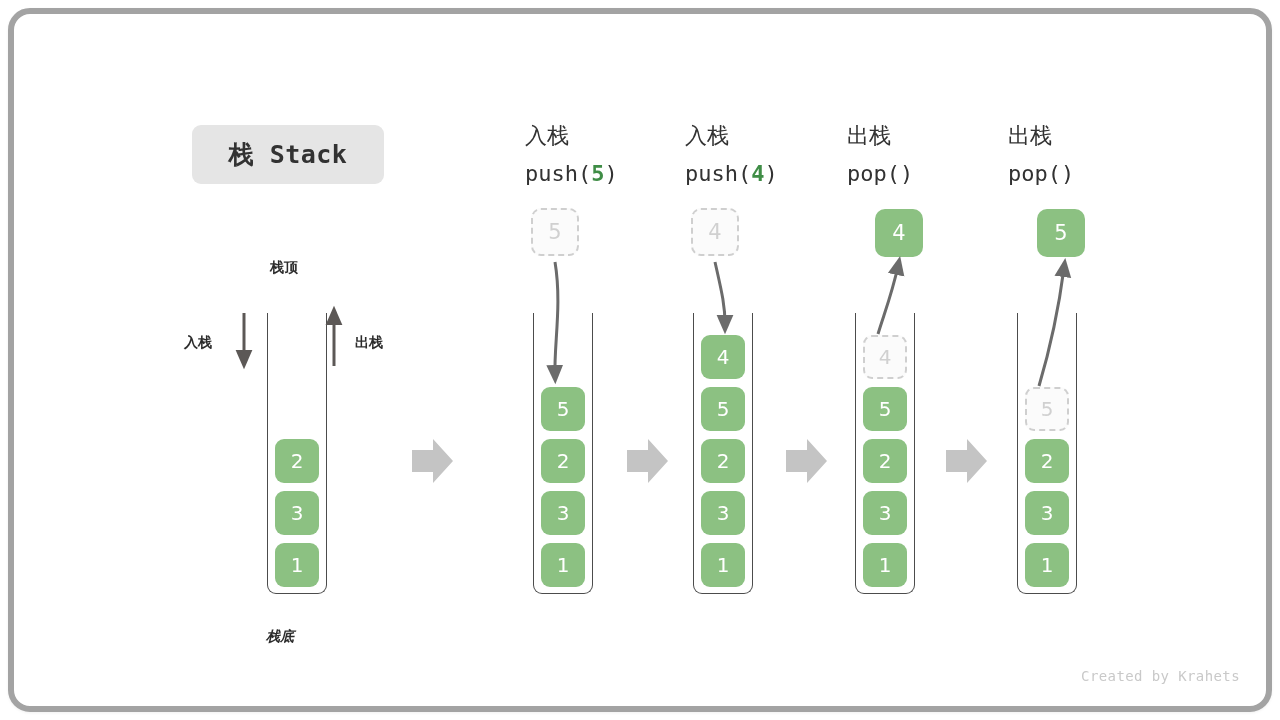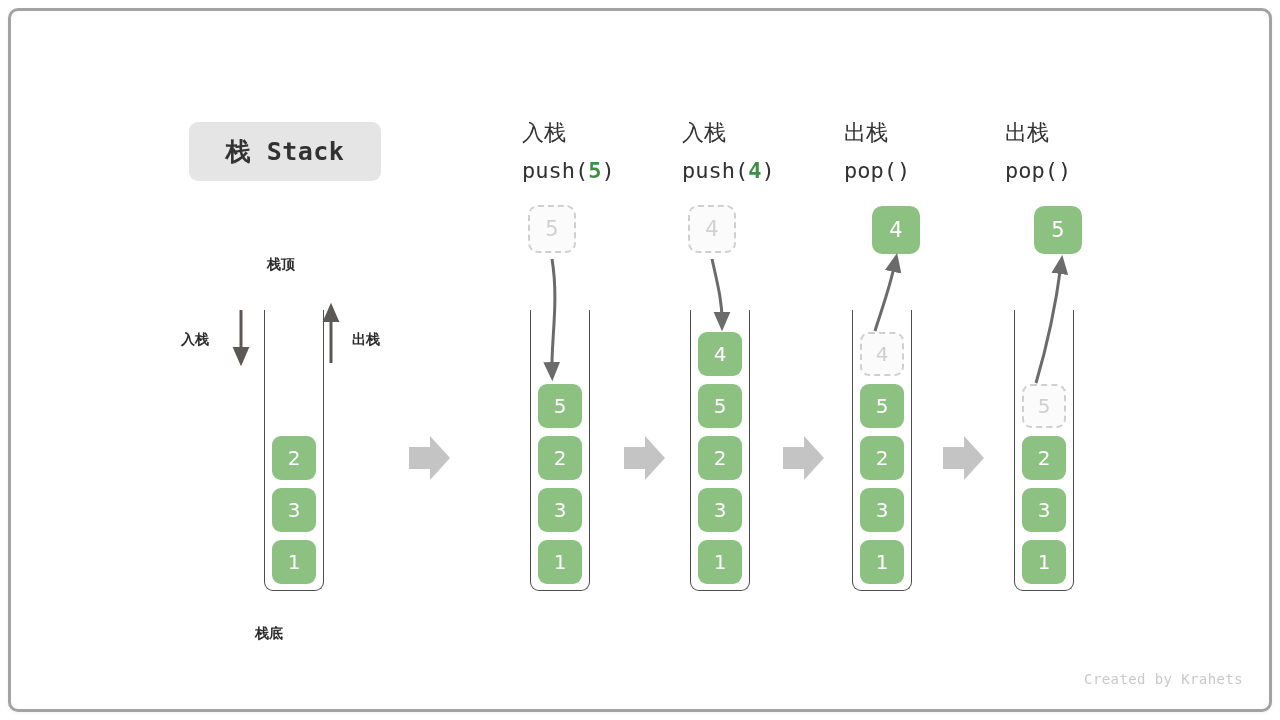--- a/index.html
+++ b/index.html
@@ -7,22 +7,22 @@
     width: 1280px; height: 720px;
     background: #ffffff;
     font-family: "Liberation Sans", "DejaVu Sans", sans-serif;
     overflow: hidden;
   }
   #canvas {
     position: absolute;
     left: 8px; top: 8px;
     width: 1264px; height: 704px;
     background: #ffffff;
-    border: 3px solid #a3a3a3;
-    border-radius: 10px;
+    border: 6px solid #a3a3a3;
+    border-radius: 22px;
     box-shadow: 0 1px 3px rgba(0,0,0,0.06);
     overflow: hidden;
   }
 
   
   #title-badge {
     position: absolute;
     left: 178px; top: 111px;
     width: 192px; height: 59px;
     background: #e5e5e5;
@@ -118,21 +118,21 @@
   }
 </style>
 </head>
 <body>
 
 <div id="canvas">
 
   <div id="title-badge">栈 Stack</div>
 
   <div class="cjk-label" style="left:256px; top:245px;">栈顶</div>
-  <div class="cjk-label" style="left:244px; top:614px;">栈底</div>
+  <div class="cjk-label" style="left:252px; top:614px;font-style:italic;">栈底</div>
   <div class="cjk-label" style="left:170px; top:320px;">入栈</div>
   <div class="cjk-label" style="left:341px; top:320px;">出栈</div>
 
   <div class="stack-box" style="left:253px; top:299px; height:281px;"></div>
   <div class="cell" style="left:261px; top:425px;">2</div>
   <div class="cell" style="left:261px; top:477px;">3</div>
   <div class="cell" style="left:261px; top:529px;">1</div>
 
   <div class="col-caption" style="left:511px; top:103px;">
     <span class="cjk">入栈</span><br>

